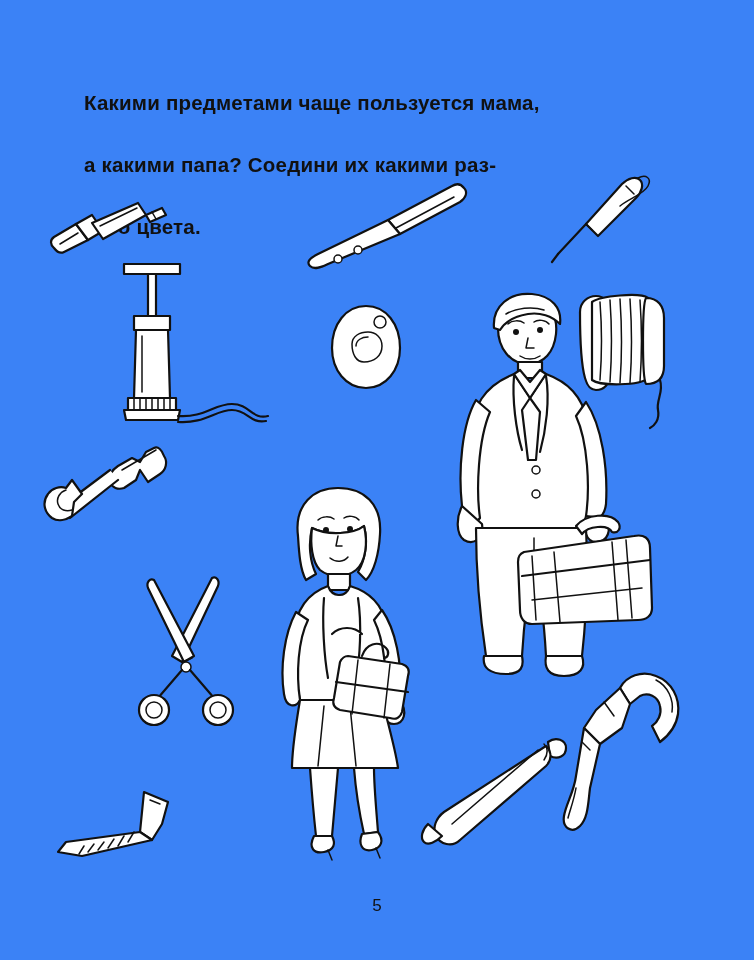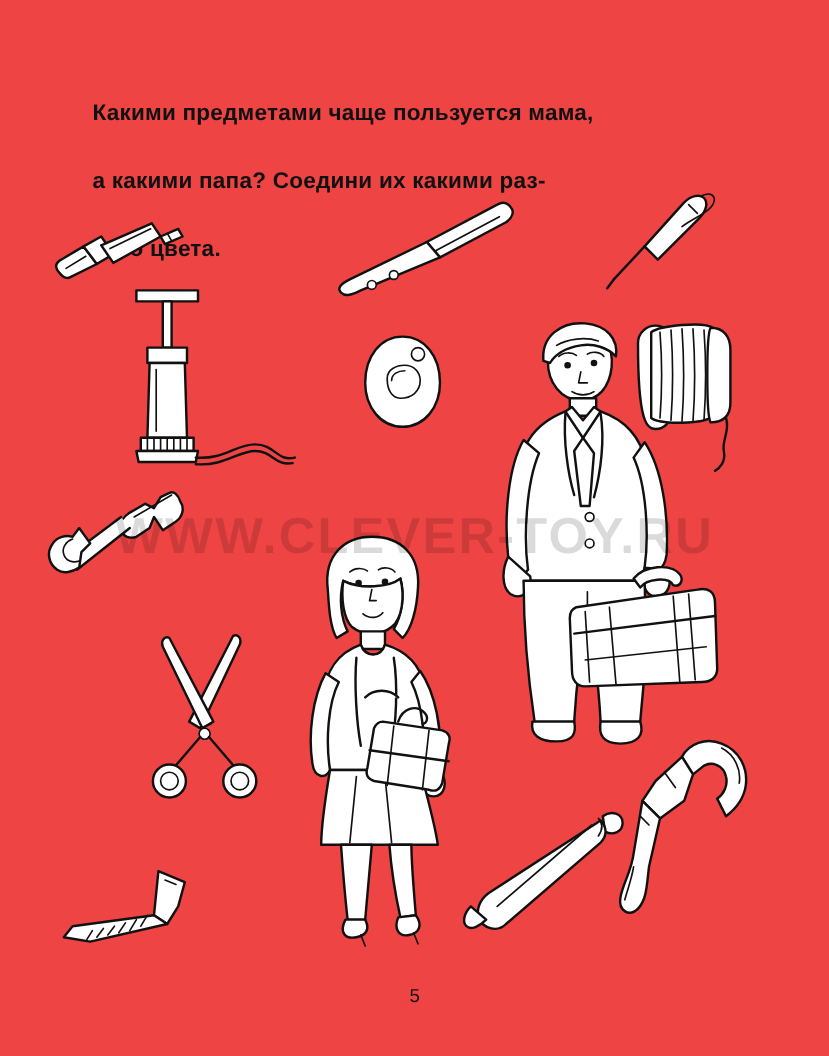--- a/index.html
+++ b/index.html
@@ -12,21 +12,21 @@
     height: 960px;
     position: relative;
     overflow: hidden;
     font-family: "Liberation Sans", sans-serif;
     color: #111111;
   }
 
   .page {
     position: absolute;
     inset: 0;
-    background: #ef4444;
+    background: #3b82f6;
   }
 
   .instruction {
     position: absolute;
     left: 84px;
     top: 56px;
     width: 600px;
     font-size: 20.5px;
     font-weight: bold;
     line-height: 31px;
@@ -322,16 +322,15 @@
       <path class="ln-thin" d="M66 364 L70 374 M114 362 L118 372"></path>
 
       <path class="fillw" d="M70 148 C78 140 92 140 100 148"></path>
       <path class="fillw" d="M86 170 L140 178 C146 180 148 184 146 190 L140 226 C138 232 134 234 128 232 L78 224 C72 222 70 218 72 212 L78 176 C80 172 82 170 86 170 Z"></path>
       <path class="ln" d="M74 196 L146 206"></path>
       <path class="ln-thin" d="M96 174 L90 228 M128 178 L122 232"></path>
       <path class="ln" d="M100 170 C104 158 116 154 124 162 C128 166 126 172 122 172"></path>
     </svg>
   </div>
 
-  <div class="watermark">WWW.CLEVER-TOY.RU</div>
 
   <div class="page-number">5</div>
 </div>
 
 </body></html>

